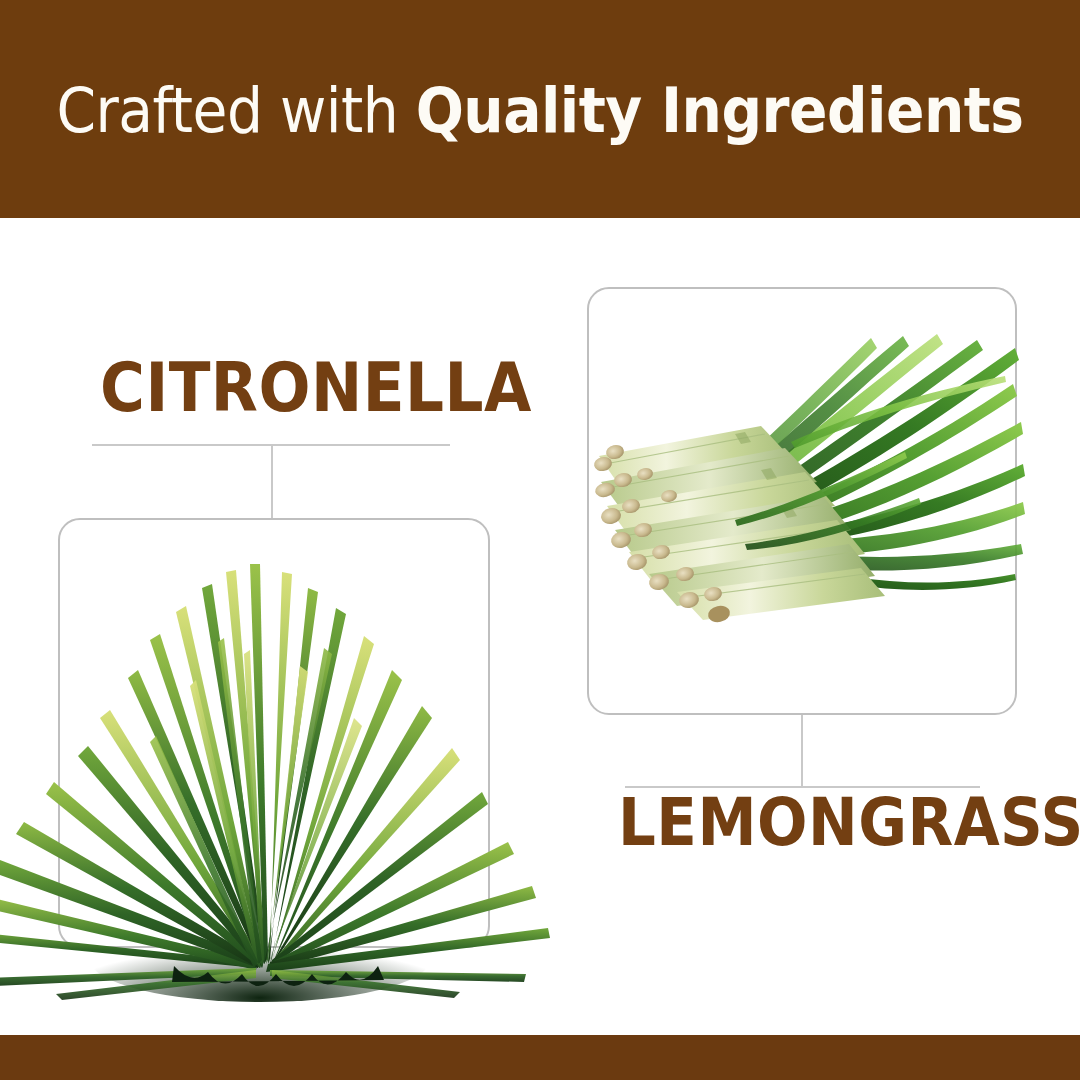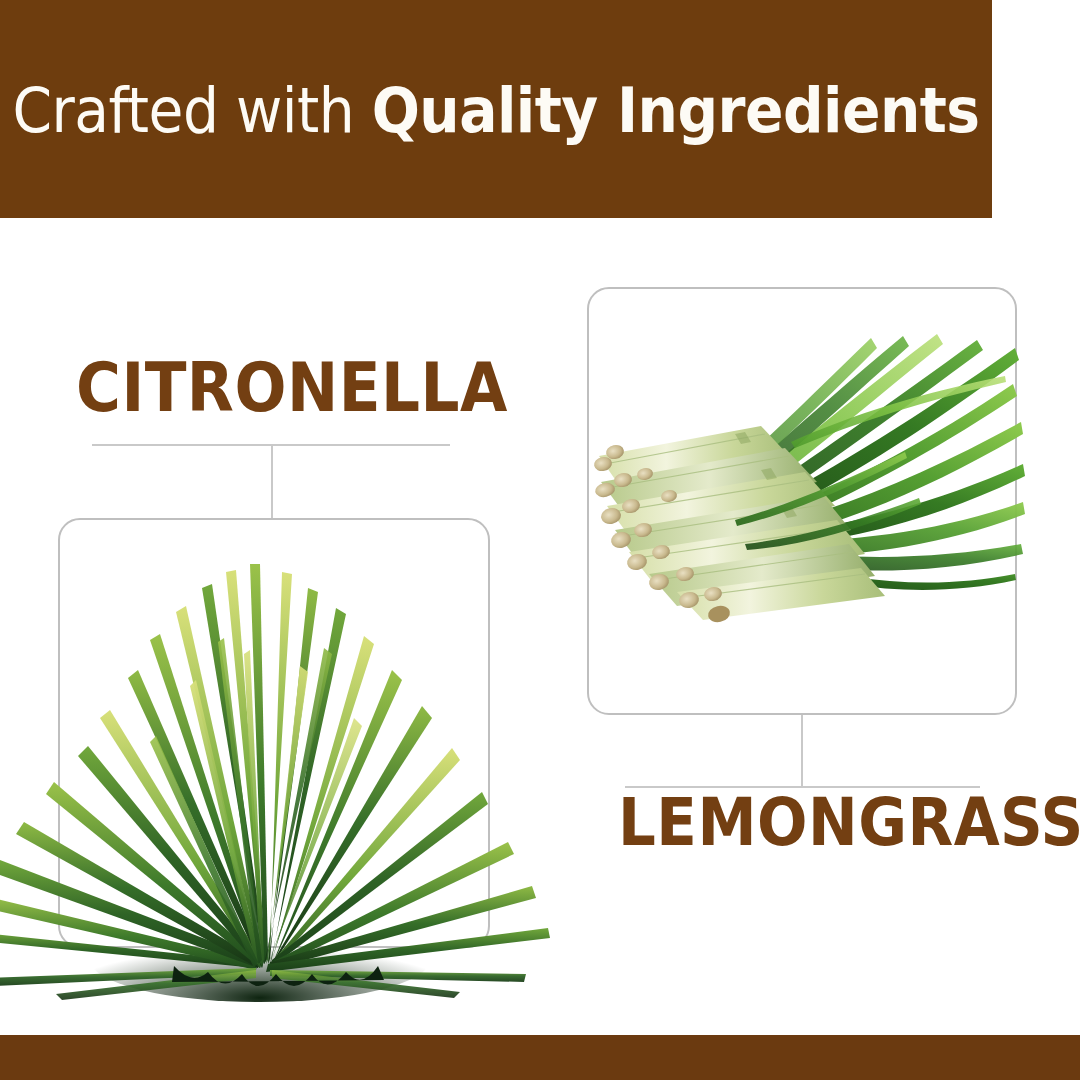--- a/index.html
+++ b/index.html
@@ -6,21 +6,21 @@
   body{
     width:1080px;height:1080px;
     background:#ffffff;
     font-family:"Liberation Sans", sans-serif;
     overflow:hidden;
   }
   .page{position:relative;width:1080px;height:1080px;background:#ffffff;overflow:hidden;}
 
   
   .banner{
-    position:absolute;left:0;top:0;width:992px;height:218px;
+    position:absolute;left:0;top:0;width:1080px;height:218px;
     background:#6E3D0E;
     display:flex;flex-direction:column;align-items:center;justify-content:center;
     box-sizing:border-box;padding-top:4px;gap:28px;
   }
   .banner-line{
     color:#FDFBF5;
     font-family:"DejaVu Sans Condensed","Liberation Sans Narrow","Liberation Sans", sans-serif;
     font-size:63px;
     line-height:74px;
     letter-spacing:-0.5px;
@@ -42,21 +42,21 @@
 
   
   .label{
     position:absolute;
     color:#733F12;
     font-family:"DejaVu Sans Condensed","Liberation Sans Narrow","Liberation Sans", sans-serif;
     font-weight:700;
     white-space:nowrap;
     letter-spacing:0.5px;
   }
-  #label-citronella{left:76px;top:352px;font-size:68px;line-height:72px;}
+  #label-citronella{left:100px;top:352px;font-size:68px;line-height:72px;}
   #label-lemongrass{left:618px;top:788px;font-size:66px;line-height:70px;}
 
   
   .frame{
     position:absolute;
     border:2px solid #BFBFBF;
     border-radius:22px;
     background:#ffffff;
     box-sizing:border-box;
   }

